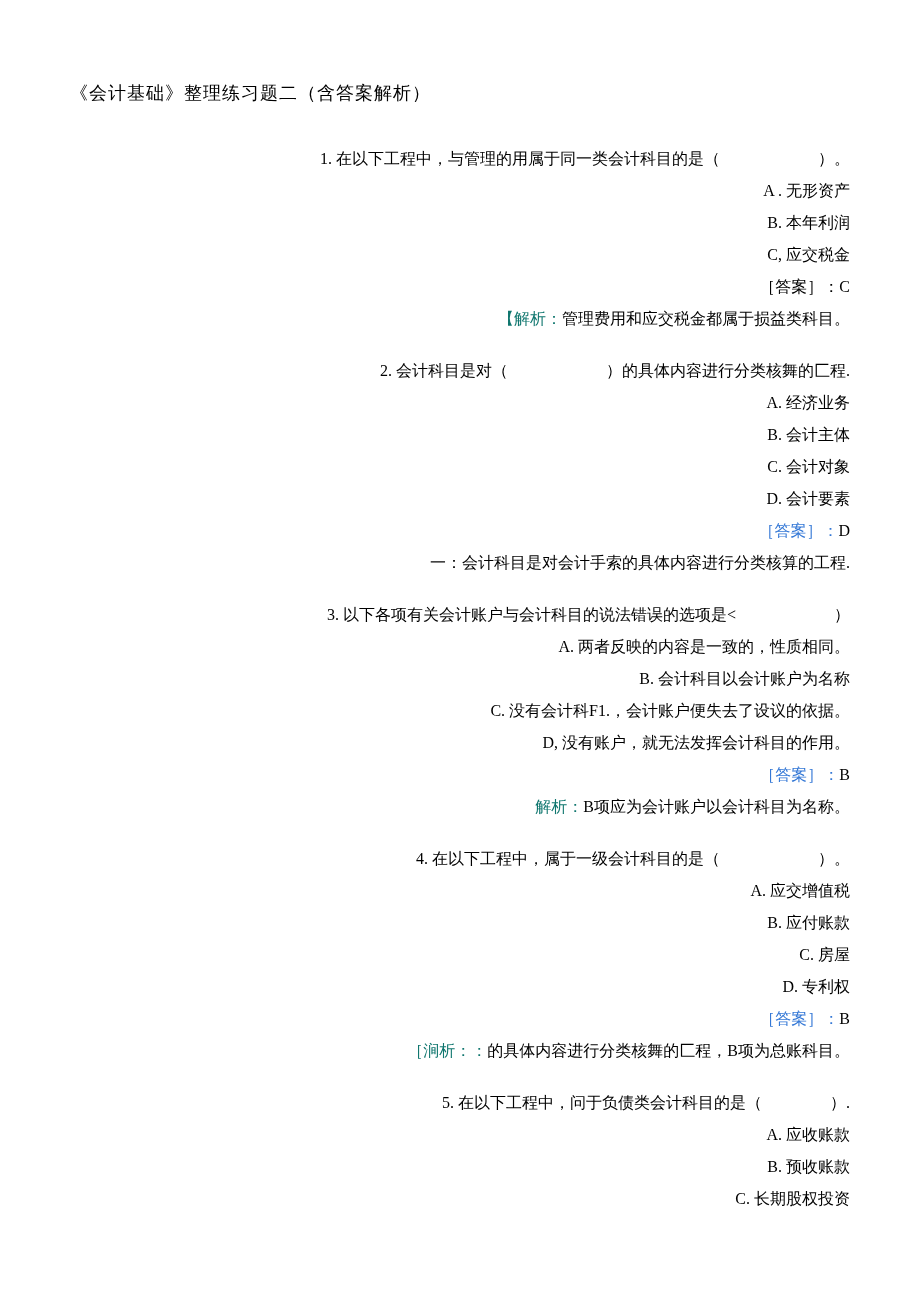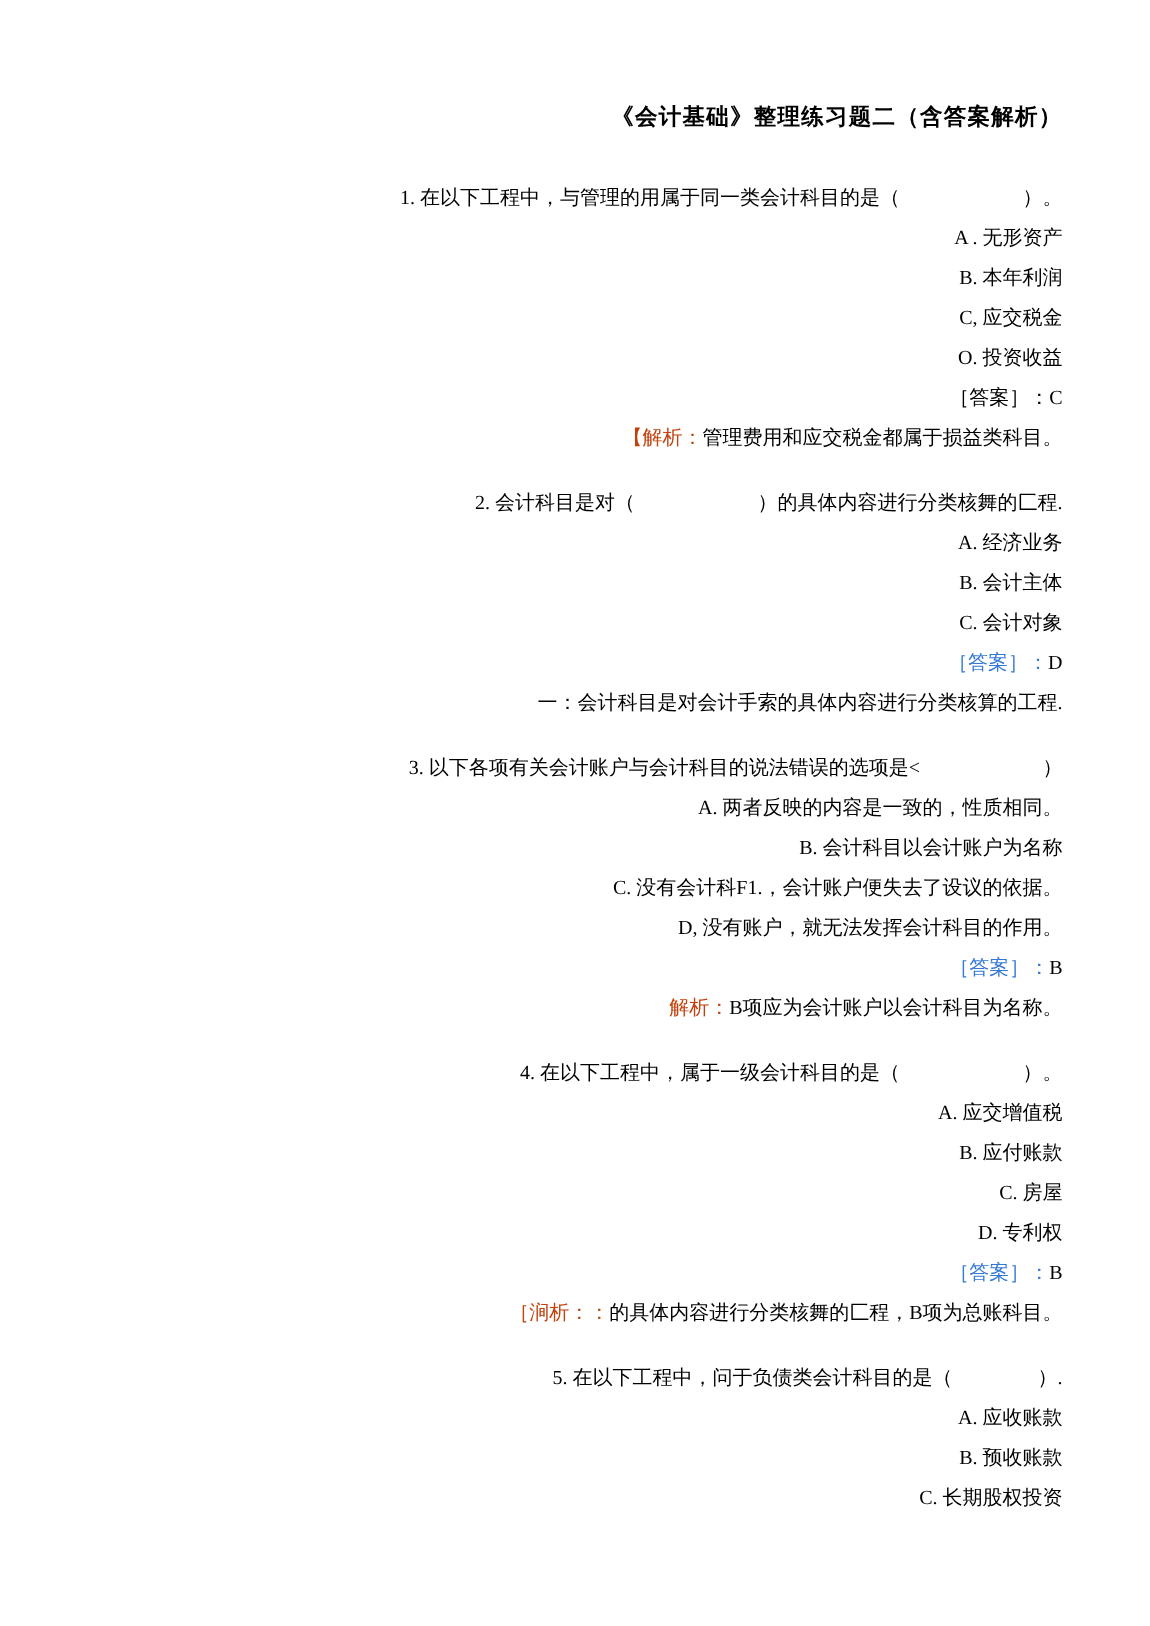--- a/index.html
+++ b/index.html
@@ -9,22 +9,22 @@
     font-family: "SimSun", "宋体", serif;
     color: #000000;
     width: 920px;
   }
   .page {
     padding: 80px 70px 60px 70px;
     font-size: 16px;
     line-height: 1.5;
   }
   .title {
-    text-align: right;
-    font-weight: bold;
+    text-align: left;
+    font-weight: normal;
     font-size: 18px;
     margin-bottom: 40px;
     letter-spacing: 1px;
   }
   .question {
     margin-bottom: 28px;
     text-align: right;
   }
   .qstem {
     margin-bottom: 8px;
@@ -35,60 +35,60 @@
   }
   .answer-line {
     margin-left: 48px;
     margin-bottom: 8px;
     font-family: Liberation Serif, serif;
   }
   .analysis-line {
     margin-left: 48px;
     margin-bottom: 8px;
   }
-  .red { color: #c2410c; margin-left: 16px; }
+  .red { color: #0f766e; margin-left: 16px; }
   .blue { color: #3478d6; }
   .gap { display: inline-block; width: 90px; }
   .gap-small { display: inline-block; width: 60px; }
 </style>
 </head>
 <body>
 
 <div class="page">
   <div class="title">《会计基础》整理练习题二（含答案解析）</div>
 
   <div class="question">
     <div class="qstem">
       <span>1.</span>
       <span>在以下工程中，与管理的用属于同一类会计科目的是（</span>
       <span class="gap"></span>
       <span>）。</span>
     </div>
     <div class="option">A . 无形资产</div>
     <div class="option">B. 本年利润</div>
     <div class="option">C, 应交税金</div>
-    <div class="option">O. 投资收益</div>
     <div class="answer-line">
       <span>［答案］：</span><span>C</span>
     </div>
     <div class="analysis-line">
       <span class="red">【解析：</span><span>管理费用和应交税金都属于损益类科目。</span>
     </div>
   </div>
 
   <div class="question">
     <div class="qstem">
       <span>2.</span>
       <span>会计科目是对（</span>
       <span class="gap"></span>
       <span>）的具体内容进行分类核舞的匚程.</span>
     </div>
     <div class="option">A. 经济业务</div>
     <div class="option">B. 会计主体</div>
     <div class="option">C. 会计对象</div>
+    <div class="option">D. 会计要素</div>
     <div class="answer-line">
       <span class="blue">［答案］：</span><span>D</span>
     </div>
     <div class="analysis-line">
       <span>一：</span><span>会计科目是对会计手索的具体内容进行分类核算的工程.</span>
     </div>
   </div>
 
   <div class="question">
     <div class="qstem">

